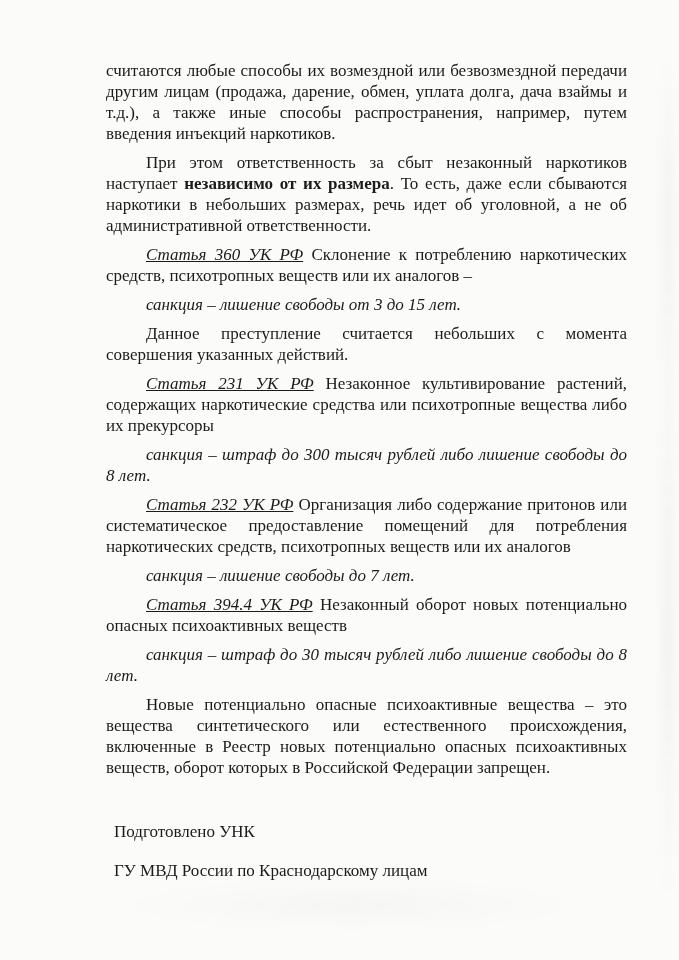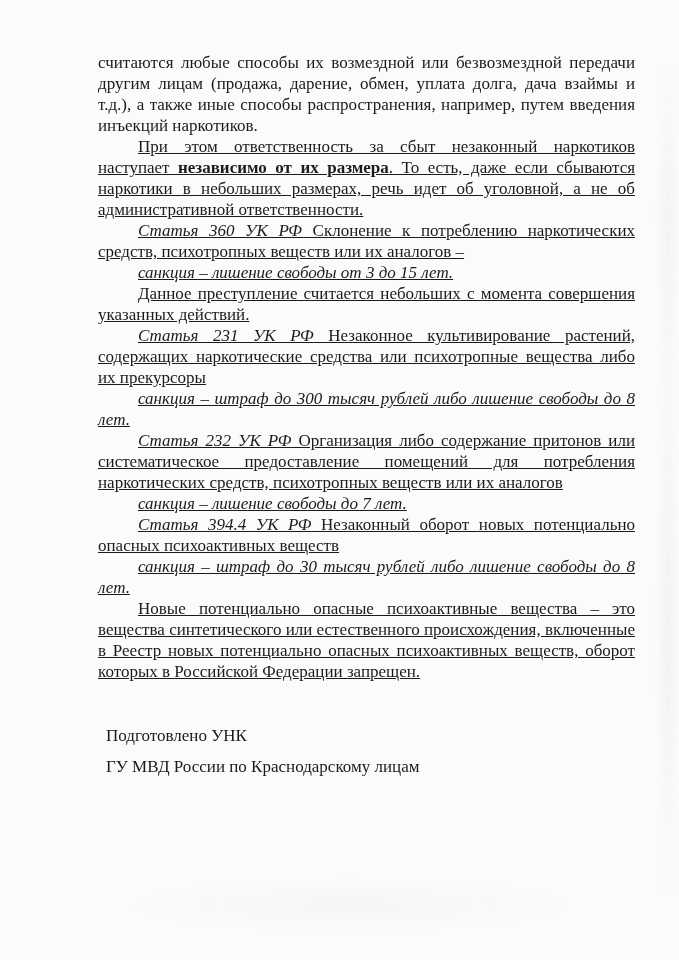--- a/index.html
+++ b/index.html
@@ -51,47 +51,46 @@
     position: absolute;
     left: 98px;
     top: 52px;
     width: 537px;
     font-size: 17px;
     line-height: 21px;
     color: #1b1b1b;
     text-align: justify;
   }
   p.para {
-    margin: 0;
+    margin: 8px;
     padding: 0;
   }
   p.indent {
     text-indent: 40px;
-    text-decoration: underline;
   }
   .seg-normal {
     font-style: normal;
     font-weight: normal;
   }
   .seg-bold {
     font-weight: bold;
   }
   .seg-italic {
     font-style: italic;
   }
   .seg-article_ref {
     font-style: italic;
     text-decoration: underline;
   }
   .footer {
     margin-top: 42px;
     text-align: left;
   }
   .footer p {
-    margin: 8px;
+    margin: 16px;
     padding: 0;
     line-height: 23px;
   }
 </style>
 </head>
 <body>
 
 <div class="page" style="background: rgb(251, 251, 249);">
   <div class="artifact-right"></div>
   <div class="artifact-bottom"></div>

